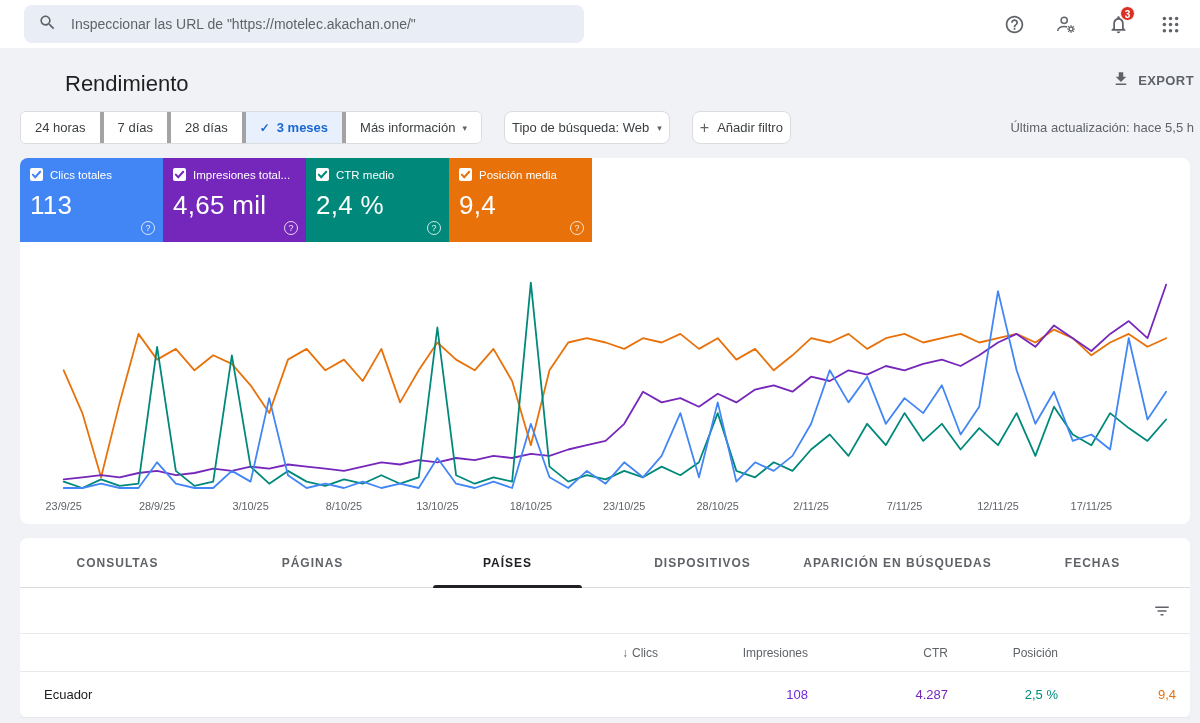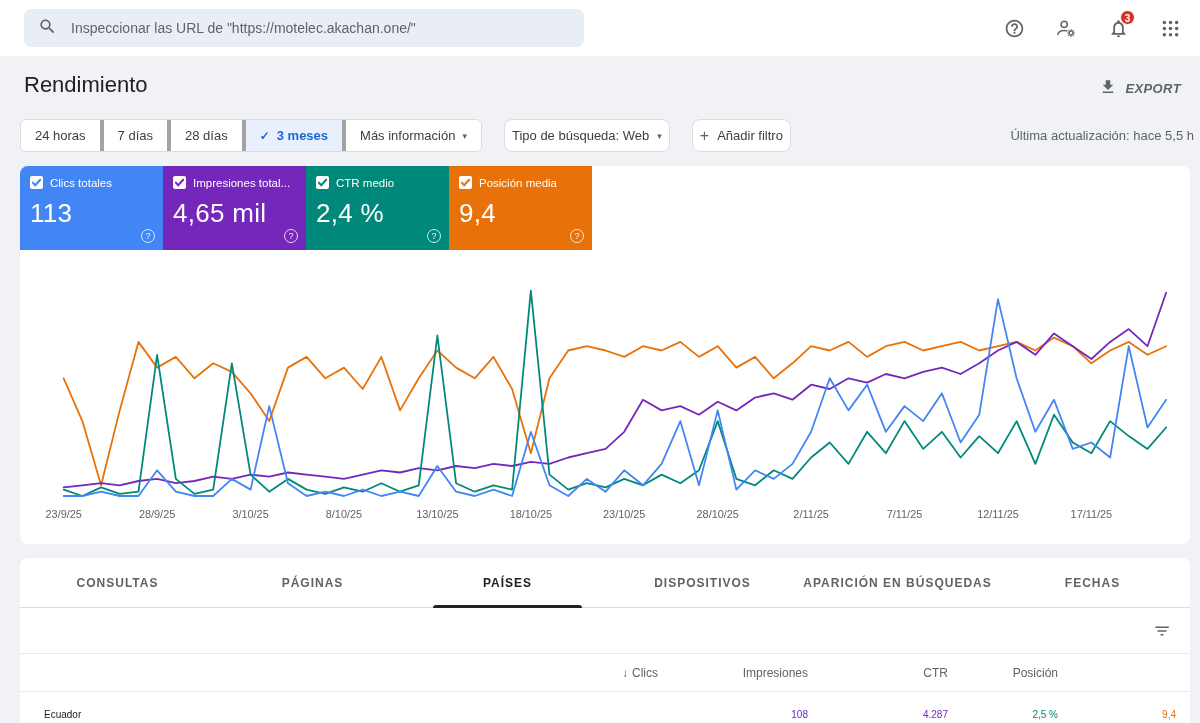--- a/index.html
+++ b/index.html
@@ -5,45 +5,45 @@
   * { box-sizing: border-box; }
   html,body { margin:0; padding:0; }
   body {
     width:1200px; height:723px; overflow:hidden;
     font-family:"Liberation Sans", sans-serif;
     background:#f0f2f6; color:#202124;
   }
   button { font-family:inherit; }
 
   
-  .topbar { height:56px; background:#fff; display:flex; align-items:center; padding:0 18px; }
+  .topbar { height:48px; background:#fff; display:flex; align-items:center; padding:0 18px; }
   .search-box {
     display:flex; align-items:center; gap:12px;
     width:560px; height:38px; background:#e9eef6; border-radius:8px; padding:0 14px; margin-left:6px;
   }
   .search-box input {
     flex:1; border:none; background:transparent; outline:none; font-size:14px; color:#3c4043;
     font-family:"Liberation Sans", sans-serif;
   }
   .search-box input::placeholder { color:#5f6368; }
   .top-icons { margin-left:auto; display:flex; align-items:center; gap:28px; }
   .icon-btn { position:relative; width:24px; height:24px; display:inline-flex; align-items:center; justify-content:center; cursor:pointer; }
   .badge {
     position:absolute; top:-6px; right:-5px; min-width:15px; height:15px; padding:0 2px;
     background:#d93025; color:#fff; font-size:10px; line-height:15px; text-align:center;
     border-radius:8px; border:1px solid #fff; font-weight:bold;
   }
 
   
-  .page-header { display:flex; align-items:flex-start; padding:16px 19px 6px 24px; }
+  .page-header { display:flex; align-items:flex-end; padding:16px 6px 6px 24px;margin-left:41px; }
   .page-header h1 { font-size:22px; font-weight:400; color:#1f1f1f; margin:0; }
   .export-btn {
     margin-left:auto; display:flex; align-items:center; gap:8px;
     background:none; border:none; color:#5f6368; font-size:13px; font-weight:bold;
-    letter-spacing:.4px; cursor:pointer; padding:6px 0 6px 6px; white-space:nowrap;font-style:italic;
+    letter-spacing:.4px; cursor:pointer; padding:6px 0 6px 6px; white-space:nowrap;
   }
 
   
   .filter-row { display:flex; align-items:center; gap:22px; padding:8px 4px 0 20px; }
   .seg-group { display:flex; background:#fff; border:1px solid #dadce0; border-radius:6px; overflow:hidden; }
   .seg-btn {
     display:flex; align-items:center; gap:7px; padding:8px 14px; font-size:13px; color:#3c4043;
     background:#fff; border:none; border-left:4px solid #a3a3a3; cursor:pointer; white-space:nowrap;
   }
   .seg-btn:first-child { border-left:none; }
@@ -67,42 +67,42 @@
   .card-top { display:flex; align-items:center; gap:7px; font-size:11.5px; white-space:nowrap; overflow:hidden; }
   .cbox { width:13px; height:13px; min-width:13px; background:#fff; border-radius:2px; display:inline-flex; align-items:center; justify-content:center; }
   .card-value { font-size:26px; margin-top:9px; letter-spacing:.3px; }
   .card-help {
     position:absolute; right:8px; bottom:7px; width:14px; height:14px; border-radius:50%;
     border:1.5px solid rgba(255,255,255,.8); color:rgba(255,255,255,.9);
     font-size:9px; line-height:13px; text-align:center; cursor:pointer;
   }
 
   
-  .chart-wrap { padding:26px 10px 18px 10px; }
+  .chart-wrap { padding:26px 10px 6px 10px; }
   #chart-svg { display:block; width:100%; height:250px; }
   .tick-label { fill:#5f6368; font-size:11px; font-family:"Liberation Sans",sans-serif; }
 
   
   .tabs { display:flex; height:50px; border-bottom:1px solid #dadce0; }
   .tab {
     flex:1; display:flex; align-items:center; justify-content:center; position:relative;
     font-size:12px; font-weight:bold; letter-spacing:1px; color:#5f6368; cursor:pointer;
   }
   .tab.active { color:#202124; }
   .tab.active::after {
     content:""; position:absolute; left:12%; right:12%; bottom:-1px; height:3px;
     background:#202124; border-radius:3px 3px 0 0;
   }
   .table-toolbar { height:46px; display:flex; align-items:center; justify-content:flex-end; padding-right:16px; border-bottom:1px solid #e8eaed; }
   .tgrid { display:grid; grid-template-columns:1fr 150px 140px 110px 118px; align-items:center; padding:0 14px 0 24px; }
   .thead { height:38px; font-size:12px; color:#5f6368; border-bottom:1px solid #e8eaed; }
   .th { text-align:right; cursor:pointer; white-space:nowrap; }
   .th.left { text-align:left; }
   .th .sort-arrow { margin-right:4px; font-size:12px; }
-  .trow { height:46px; font-size:10px; border-bottom:1px solid #e8eaed; cursor:pointer; }
+  .trow { height:46px; font-size:13px; border-bottom:1px solid #e8eaed; cursor:pointer; }
   .td { text-align:right; white-space:nowrap; }
   .td.left { text-align:left; color:#202124; }
 </style>
 </head>
 <body>
 
 <div class="topbar">
   <div class="search-box">
     <span>
       <svg width="19" height="19" viewBox="0 0 24 24" fill="#5f6368">

